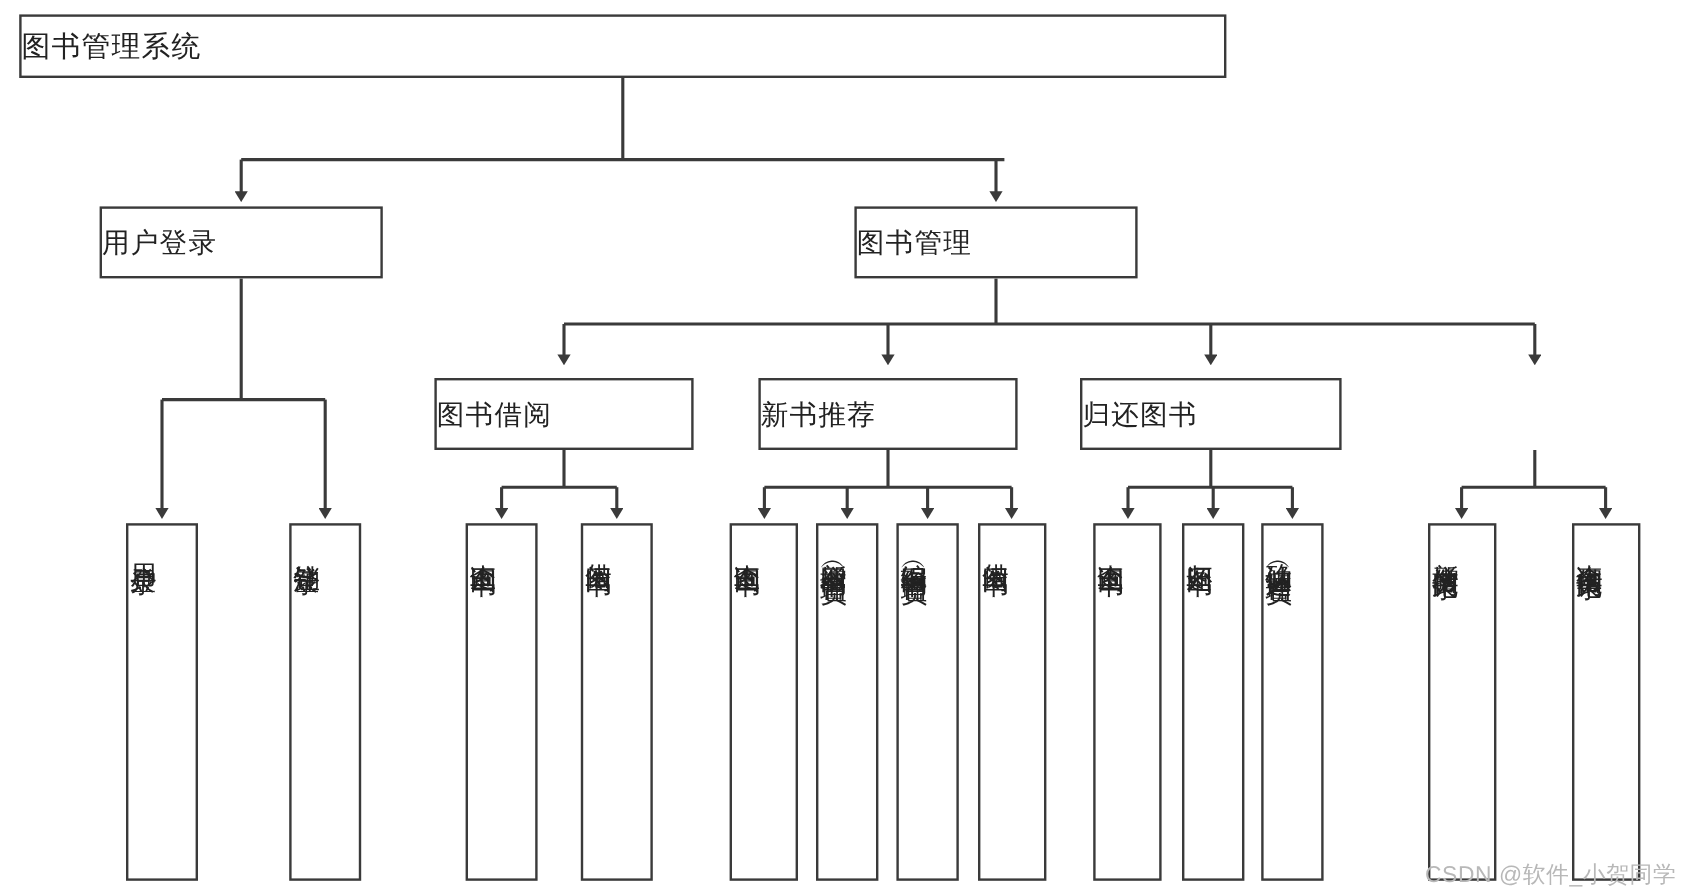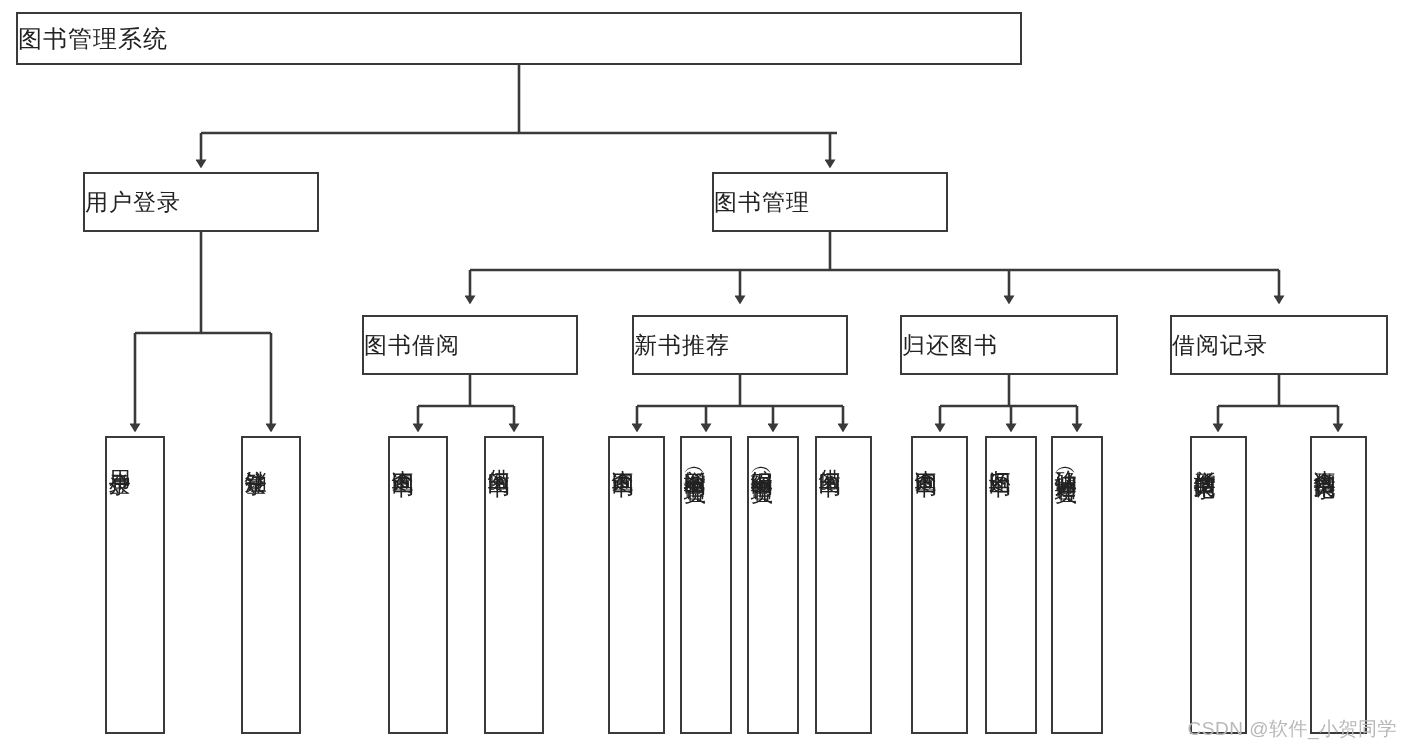--- a/index.html
+++ b/index.html
@@ -137,23 +137,20 @@
 
   <div class="node node-l3" style="left: 362px; top: 315px; width: 216px; height: 60px;">
     <span class="node-h">图书借阅</span>
   </div>
   <div class="node node-l3" style="left: 632px; top: 315px; width: 216px; height: 60px;">
     <span class="node-h">新书推荐</span>
   </div>
   <div class="node node-l3" style="left: 900px; top: 315px; width: 218px; height: 60px;">
     <span class="node-h">归还图书</span>
   </div>
-  <div class="node node-l3" style="left: 1170px; top: 315px; width: 218px; height: 60px;">
-    <span class="node-h">借阅记录</span>
-  </div>
 
   <div class="node node-leaf" style="left: 105px; top: 436px; width: 60px; height: 298px;">
     <span class="node-v">用户登录</span>
   </div>
   <div class="node node-leaf" style="left: 241px; top: 436px; width: 60px; height: 298px;">
     <span class="node-v">注销登录</span>
   </div>
   <div class="node node-leaf" style="left: 388px; top: 436px; width: 60px; height: 298px;">
     <span class="node-v">查询图书</span>
   </div>

